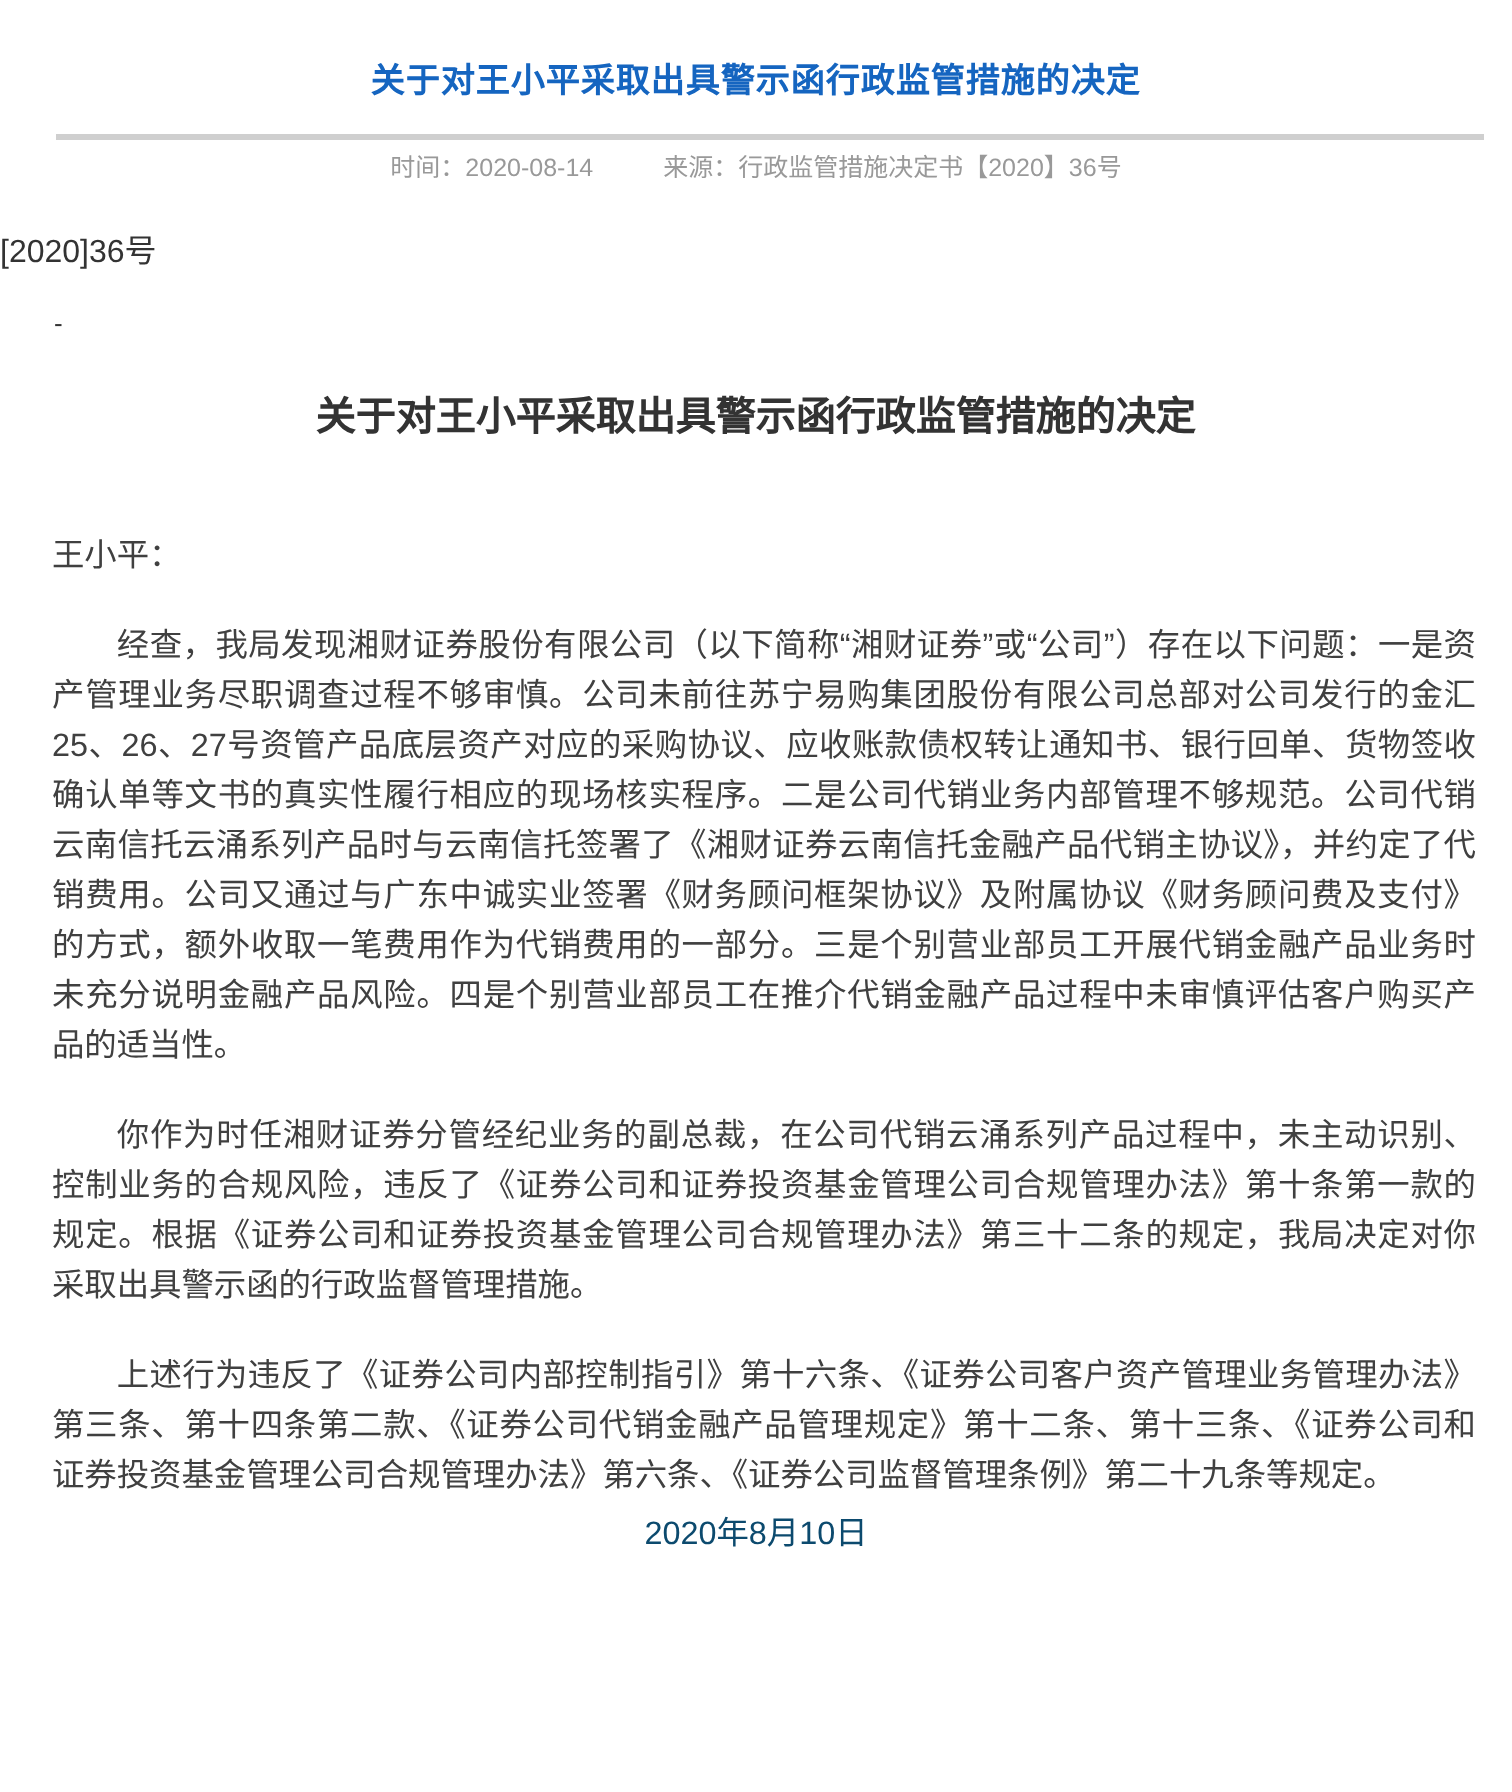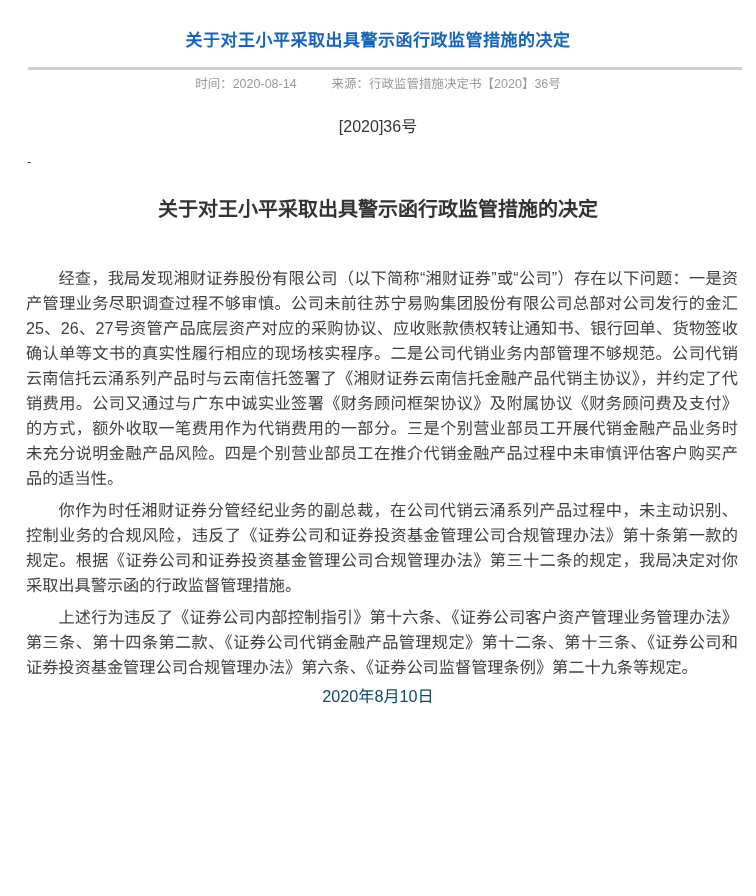--- a/index.html
+++ b/index.html
@@ -31,21 +31,21 @@
     text-align: center;
     font-size: 12.5px;
     line-height: 15px;
     color: #999999;
   }
   .meta .meta-item { display: inline-block; }
   .meta .meta-gap { display: inline-block; width: 28px; }
 
   .doc-number {
     margin-top: 27px;
-    text-align: center;
+    text-align: left;
     font-size: 16px;
     line-height: 16px;
     color: #333333;
   }
   .stray-dash {
     margin: 22px 0 0 27px;
     font-size: 13px;
     line-height: 10px;
     color: #333333;
   }
@@ -60,21 +60,21 @@
   }
 
   .doc-body {
     margin: 43px 18px 0 26px;
     font-size: 16.2px;
     line-height: 25px;
     text-align: justify;
     color: #404040;
   }
   .doc-body p.salutation { text-indent: 0; }
-  .doc-body p.para { text-indent: 2em; margin-top: 7px; }
+  .doc-body p.para { text-indent: 2em; margin-top: 20px; }
 
   .signature {
     margin-top: 30px;
     text-align: center;
     font-size: 16.2px;
     line-height: 25px;
     color: #404040;
   }
   .sign-date {
     margin-top: 4px;
@@ -99,20 +99,21 @@
     <span class="meta-item"><span>来源：</span><span>行政监管措施决定书【2020】36号</span></span>
   </div>
 
   <div class="doc-number">[2020]36号</div>
 
   <div class="stray-dash">-</div>
 
   <h2 class="doc-title">关于对王小平采取出具警示函行政监管措施的决定</h2>
 
   <div class="doc-body">
+    <p class="salutation">王小平：</p>
     <p class="para">经查，我局发现湘财证券股份有限公司（以下简称“湘财证券”或“公司”）存在以下问题：一是资产管理业务尽职调查过程不够审慎。公司未前往苏宁易购集团股份有限公司总部对公司发行的金汇25、26、27号资管产品底层资产对应的采购协议、应收账款债权转让通知书、银行回单、货物签收确认单等文书的真实性履行相应的现场核实程序。二是公司代销业务内部管理不够规范。公司代销云南信托云涌系列产品时与云南信托签署了《湘财证券云南信托金融产品代销主协议》，并约定了代销费用。公司又通过与广东中诚实业签署《财务顾问框架协议》及附属协议《财务顾问费及支付》的方式，额外收取一笔费用作为代销费用的一部分。三是个别营业部员工开展代销金融产品业务时未充分说明金融产品风险。四是个别营业部员工在推介代销金融产品过程中未审慎评估客户购买产品的适当性。</p>
     <p class="para">你作为时任湘财证券分管经纪业务的副总裁，在公司代销云涌系列产品过程中，未主动识别、控制业务的合规风险，违反了《证券公司和证券投资基金管理公司合规管理办法》第十条第一款的规定。根据《证券公司和证券投资基金管理公司合规管理办法》第三十二条的规定，我局决定对你采取出具警示函的行政监督管理措施。</p>
     <p class="para">上述行为违反了《证券公司内部控制指引》第十六条、《证券公司客户资产管理业务管理办法》第三条、第十四条第二款、《证券公司代销金融产品管理规定》第十二条、第十三条、《证券公司和证券投资基金管理公司合规管理办法》第六条、《证券公司监督管理条例》第二十九条等规定。</p>
   </div>
 
 
   <div class="sign-date">2020年8月10日</div>
 
 </div>
 

